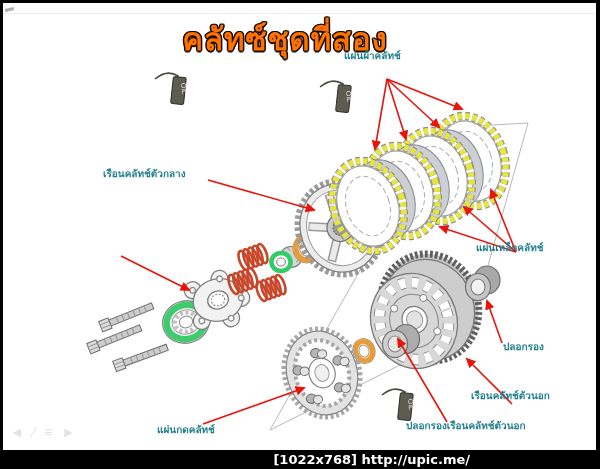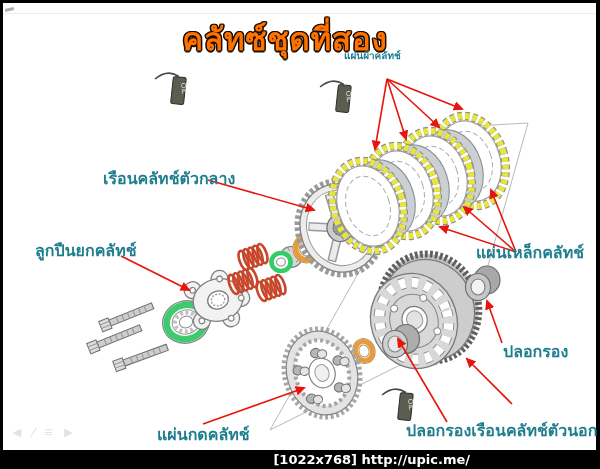--- a/index.html
+++ b/index.html
@@ -9,21 +9,21 @@
   .slide-top-edge{position:absolute;left:3px;top:13px;width:593px;height:1px;background:#ededed;}
   .corner-smudge{position:absolute;left:5px;top:8px;width:9px;height:3px;background:#8a8a8a;
                  opacity:.7;transform:rotate(-12deg);}
   .overlay{position:absolute;left:0;top:0;width:600px;height:469px;}
   svg.diagram{position:absolute;left:0;top:0;}
   .title{position:absolute;left:120px;top:14px;width:330px;text-align:center;
          font-size:31px;font-weight:bold;color:#ff7200;letter-spacing:1px;
          text-shadow:-1.5px 0 #1a0d00,1.5px 0 #1a0d00,0 -1.5px #1a0d00,0 1.5px #1a0d00,
                      -1px -1px #1a0d00,1px 1px #1a0d00,-1px 1px #1a0d00,1px -1px #1a0d00;
          white-space:nowrap;}
-  .lbl{position:absolute;color:#1f7e8e;font-size:16px;font-weight:bold;white-space:nowrap;}
+  .lbl{position:absolute;color:#1f7e8e;font-size:10px;font-weight:bold;white-space:nowrap;}
   .lbl.big{font-size:10px;}
   .footer-bar{position:absolute;left:0;bottom:0;width:480px;height:19px;background:#000;
               display:flex;align-items:center;justify-content:flex-end;}
   .footer-text{color:#fff;font-size:13px;font-weight:bold;padding-right:10px;
                font-family:"DejaVu Sans",sans-serif;}
   .navbar{position:absolute;left:10px;top:425px;display:flex;gap:9px;}
   .nav-ico{color:#e2e2e2;font-size:14px;line-height:14px;cursor:default;}
 </style>
 </head>
 <body>
@@ -272,23 +272,23 @@
       <line x1="502" y1="343" x2="487" y2="301" marker-end="url(#ah)"></line>
       <line x1="512" y1="404" x2="467" y2="359" marker-end="url(#ah)"></line>
       <line x1="447" y1="422" x2="398" y2="339" marker-end="url(#ah)"></line>
       <line x1="203" y1="424" x2="304" y2="388" marker-end="url(#ah)"></line>
     </g>
   </svg>
 
   <div class="title">คลัทซ์ชุดที่สอง</div>
   <div class="lbl big" style="left:344px;top:48px;">แผ่นผ้าคลัทช์</div>
   <div class="lbl" style="left:103px;top:166px;">เรือนคลัทช์ตัวกลาง</div>
-  <div class="lbl" style="left:35px;top:238px;">ลูกปืนยกคลัทช์</div>
   <div class="lbl" style="left:476px;top:240px;">แผ่นเหล็กคลัทช์</div>
   <div class="lbl" style="left:503px;top:339px;">ปลอกรอง</div>
+  <div class="lbl" style="left:471px;top:388px;">เรือนคลัทช์ตัวนอก</div>
   <div class="lbl" style="left:157px;top:422px;">แผ่นกดคลัทช์</div>
   <div class="lbl" style="left:406px;top:418px;">ปลอกรองเรือนคลัทช์ตัวนอก</div>
 
   <div class="navbar">
     <span class="nav-ico">◄</span>
     <span class="nav-ico">∕</span>
     <span class="nav-ico">≡</span>
     <span class="nav-ico">►</span>
   </div>
 

